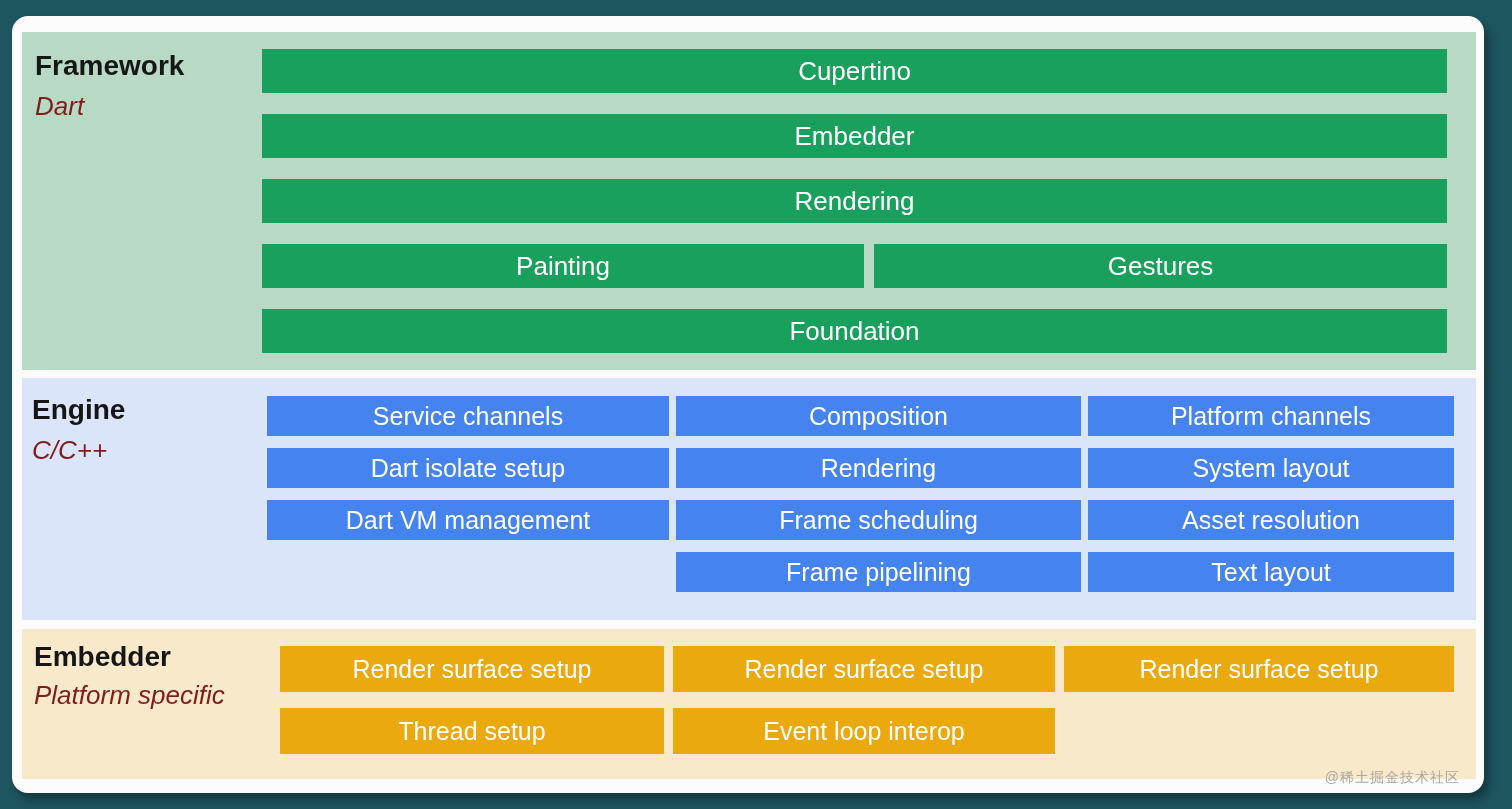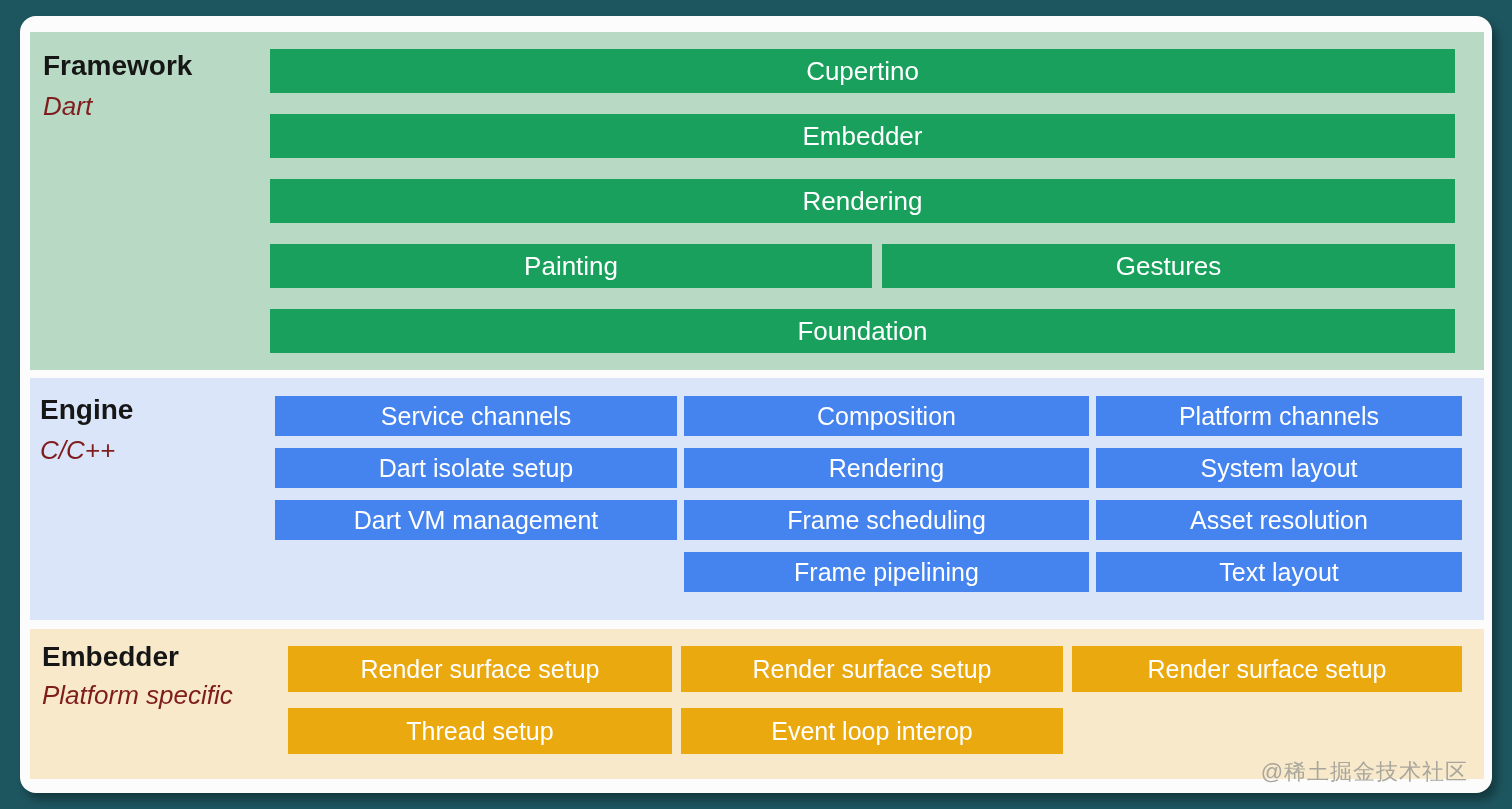--- a/index.html
+++ b/index.html
@@ -5,21 +5,21 @@
   * { box-sizing: border-box; margin: 0; padding: 0; }
   html, body {
     width: 1512px; height: 809px;
     font-family: "Liberation Sans", sans-serif;
     overflow: hidden;
   }
   body { background: var(--frame, #1e5660); position: relative; }
 
   .card {
     position: absolute;
-    left: 20px; top: 16px;
+    left: 12px; top: 16px;
     width: 1472px; height: 777px;
     background: #fbfcfb;
     border-radius: 16px;
     box-shadow: 5px 7px 10px rgba(0,0,0,0.35);
   }
 
   .panel { position: absolute; left: 10px; width: 1454px; }
   .panel-framework { top: 16px; height: 338px; background: var(--framework-bg, #b8d9c3); }
   .panel-engine    { top: 362px; height: 242px; background: var(--engine-bg, #dbe5f9); }
   .panel-embedder  { top: 613px; height: 150px; background: var(--embedder-bg, #f7e9c9); }
@@ -61,21 +61,21 @@
     position: absolute; left: 258px; top: 17px; width: 1174px;
     display: grid;
     grid-template-columns: 384fr 382fr 390fr;
     grid-auto-rows: 46px;
     column-gap: 9px; row-gap: 16px;
   }
   .em-bars .bar { background: var(--embedder-bar, #e9a90f); font-size: 25px; }
 
   .watermark {
     position: absolute; right: 24px; bottom: 6px;
-    font-size: 22px; color: #a9a69e; letter-spacing: 1px;
+    font-size: 14px; color: #a9a69e; letter-spacing: 1px;
   }
 </style>
 </head>
 <body>
 
 <div class="card">
 
   <section class="panel panel-framework">
     <div class="panel-label label-framework">
       <div class="panel-title">Framework</div>

